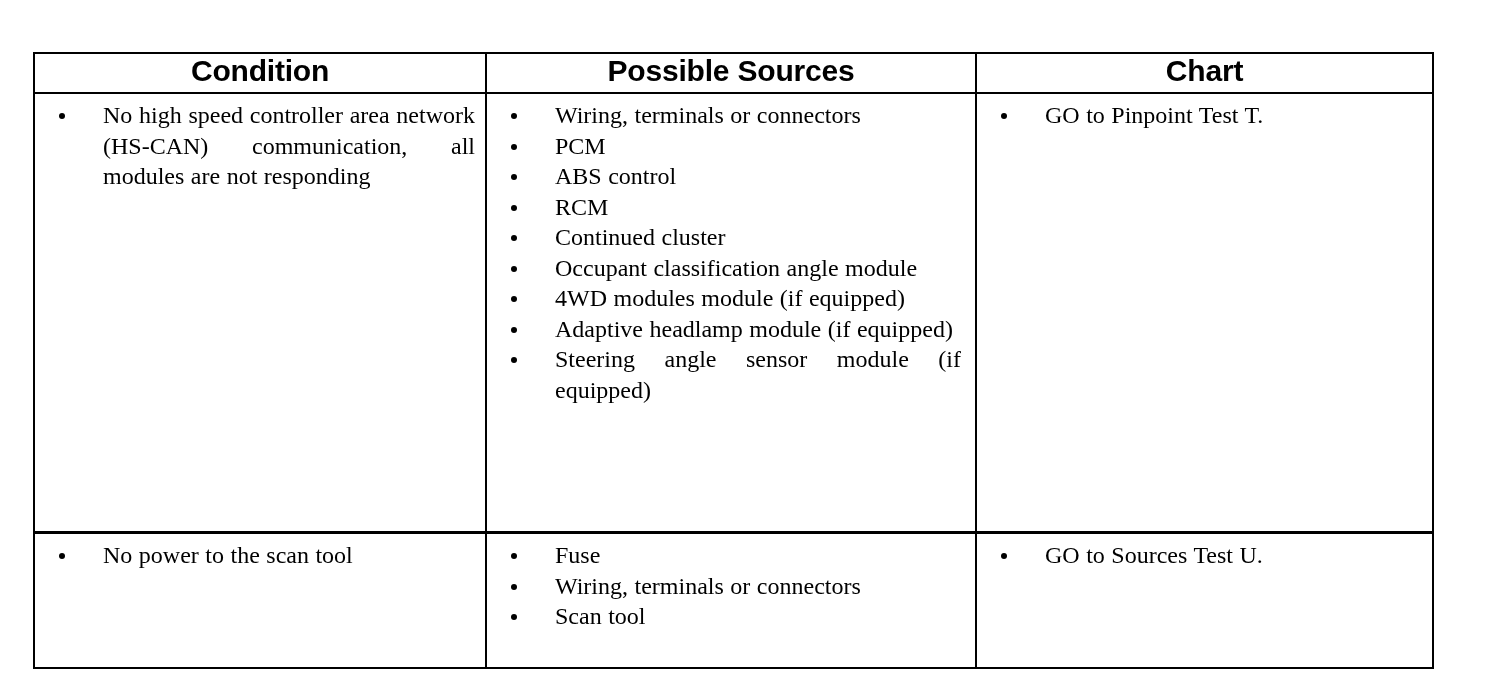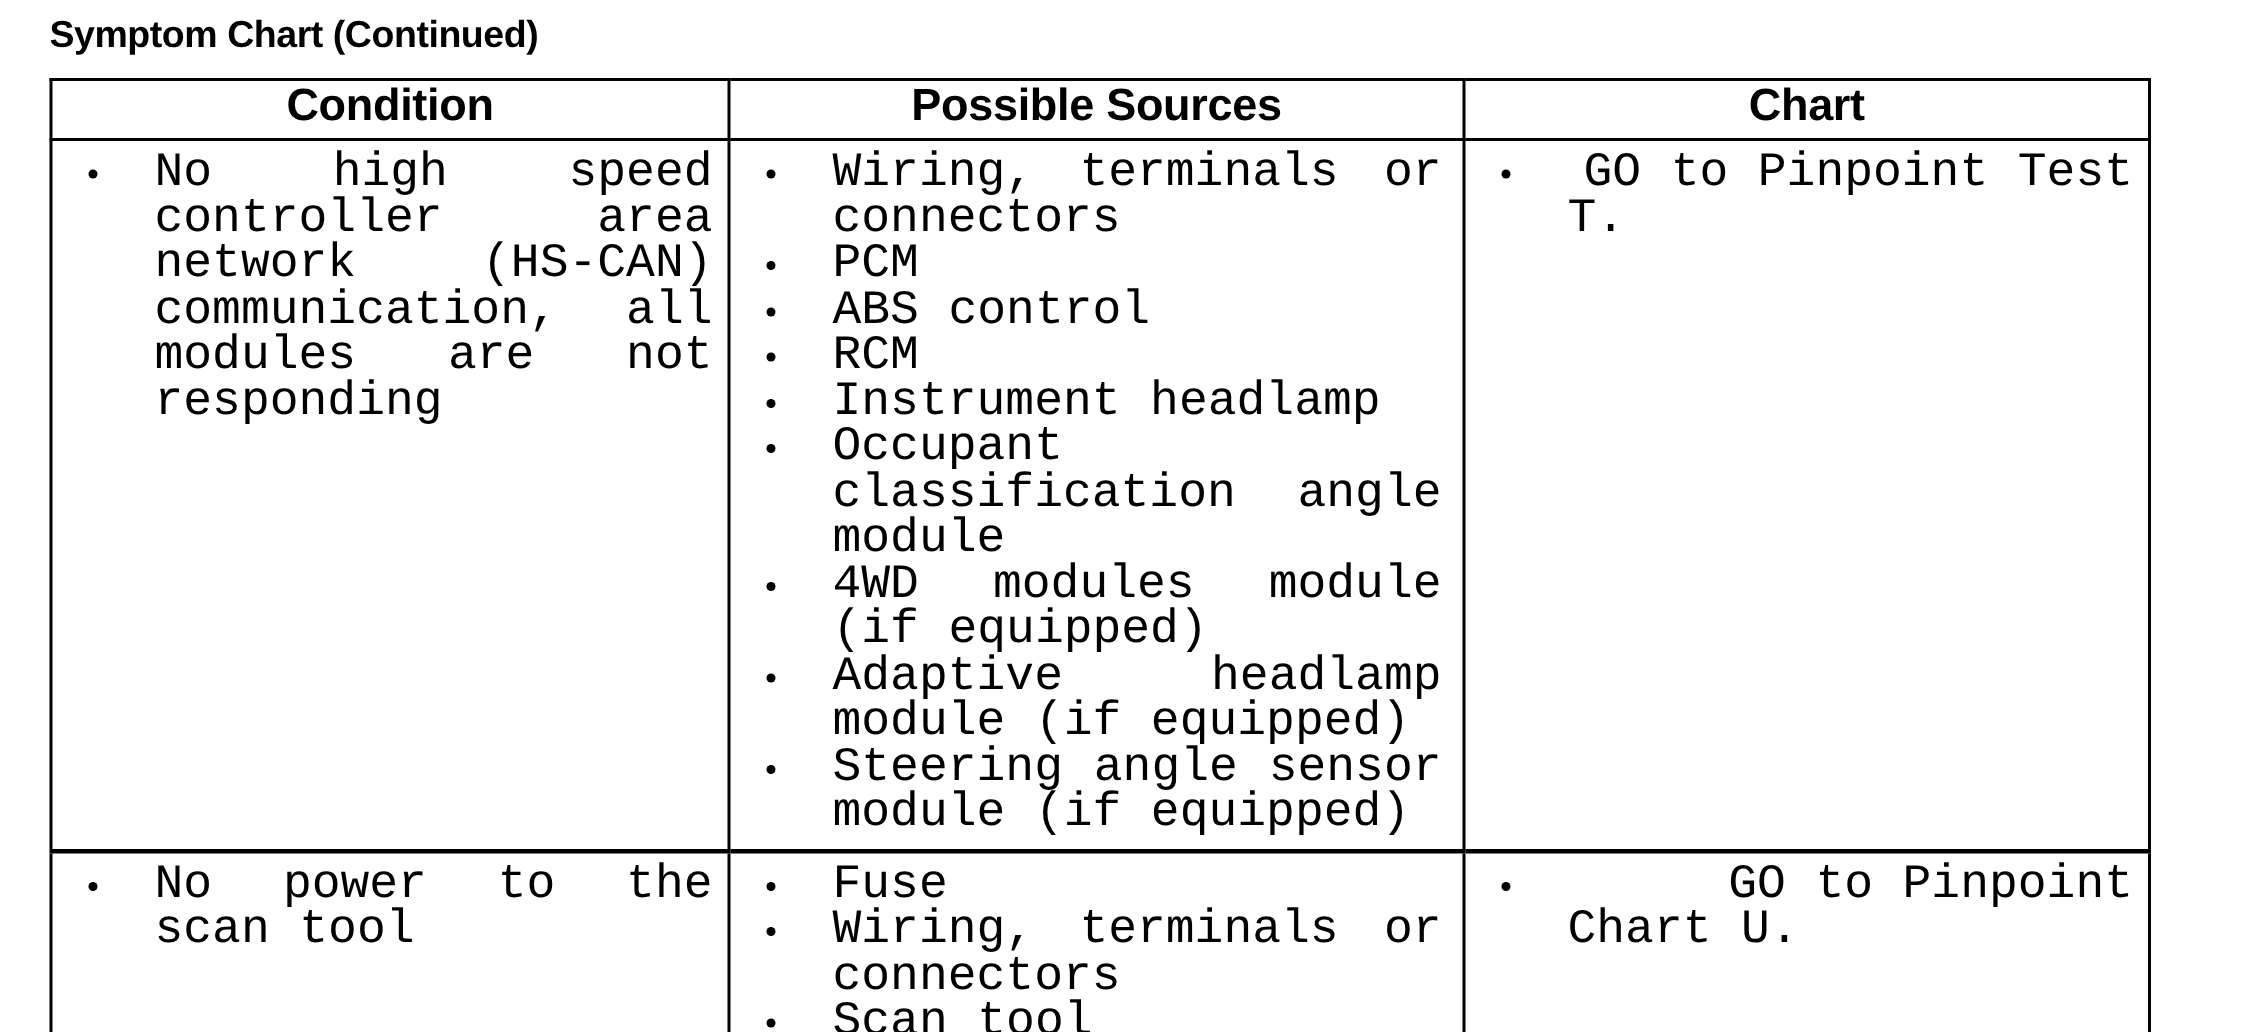--- a/index.html
+++ b/index.html
@@ -69,23 +69,22 @@
 
   .symptom-table tbody tr.row-first > td { height: 437px; }
   .symptom-table tbody tr.row-second > td { height: 133px; }
   .symptom-table tbody tr.row-second > td { border-top-width: 3px; }
 
   
   ul.bullets {
     list-style: none;
     margin: 0;
     padding: 6px 10px 8px 13px;
-    font-size: 32px;
+    font-size: 24px;
     line-height: 30.5px;
-    font-family: Liberation Mono, monospace;
   }
   ul.bullets > li {
     position: relative;
     padding-left: 55px;
     margin: 0;
     text-align: justify;
     text-justify: inter-word;
     -moz-text-align-last: left;
     text-align-last: left;
     word-spacing: 0.5px;
@@ -104,21 +103,20 @@
   
   td.cell-condition ul.bullets > li { padding-right: 0px; }
   td.cell-sources   ul.bullets > li { padding-right: 4px; }
   td.cell-action    ul.bullets > li { text-align: right; }
 </style>
 </head>
 <body>
 
 <div class="page">
 
-  <div class="page-title">Symptom Chart (Continued)</div>
 
   <table class="symptom-table">
     <colgroup>
       <col class="col-condition">
       <col class="col-sources">
       <col class="col-action">
     </colgroup>
     <thead>
       <tr>
         <th>Condition</th>
@@ -133,21 +131,21 @@
           <ul class="bullets">
             <li>No high speed controller area network (HS-CAN) communication, all modules are not responding</li>
           </ul>
         </td>
         <td class="cell-sources">
           <ul class="bullets">
             <li>Wiring, terminals or connectors</li>
             <li>PCM</li>
             <li>ABS control</li>
             <li>RCM</li>
-            <li>Instrument headlamp</li>
+            <li>Continued cluster</li>
             <li>Occupant classification angle module</li>
             <li>4WD modules module (if equipped)</li>
             <li>Adaptive headlamp module (if equipped)</li>
             <li>Steering angle sensor module (if equipped)</li>
           </ul>
         </td>
         <td class="cell-action">
           <ul class="bullets">
             <li>GO to Pinpoint Test T.</li>
           </ul>
@@ -162,21 +160,21 @@
         </td>
         <td class="cell-sources">
           <ul class="bullets">
             <li>Fuse</li>
             <li>Wiring, terminals or connectors</li>
             <li>Scan tool</li>
           </ul>
         </td>
         <td class="cell-action">
           <ul class="bullets">
-            <li>GO to Pinpoint Chart U.</li>
+            <li>GO to Sources Test U.</li>
           </ul>
         </td>
       </tr>
 
     </tbody>
   </table>
 
 </div>
 
 </body></html>

